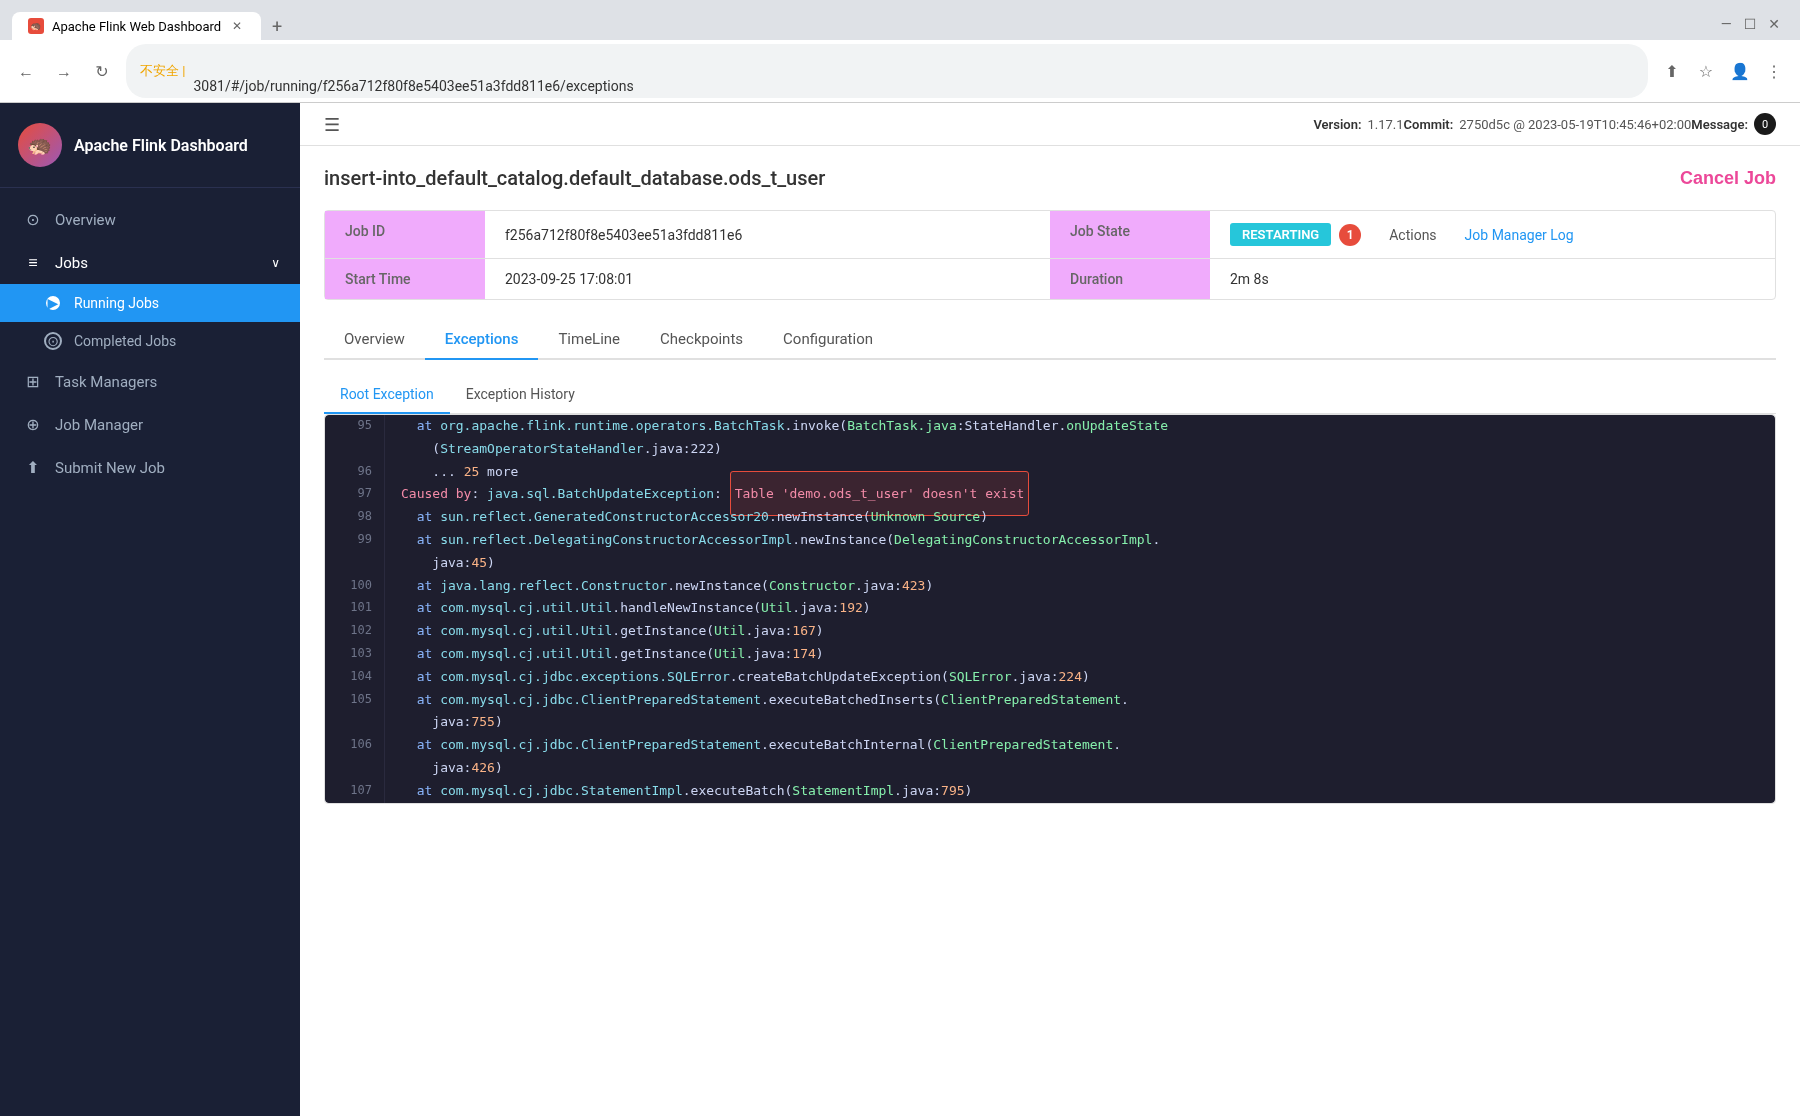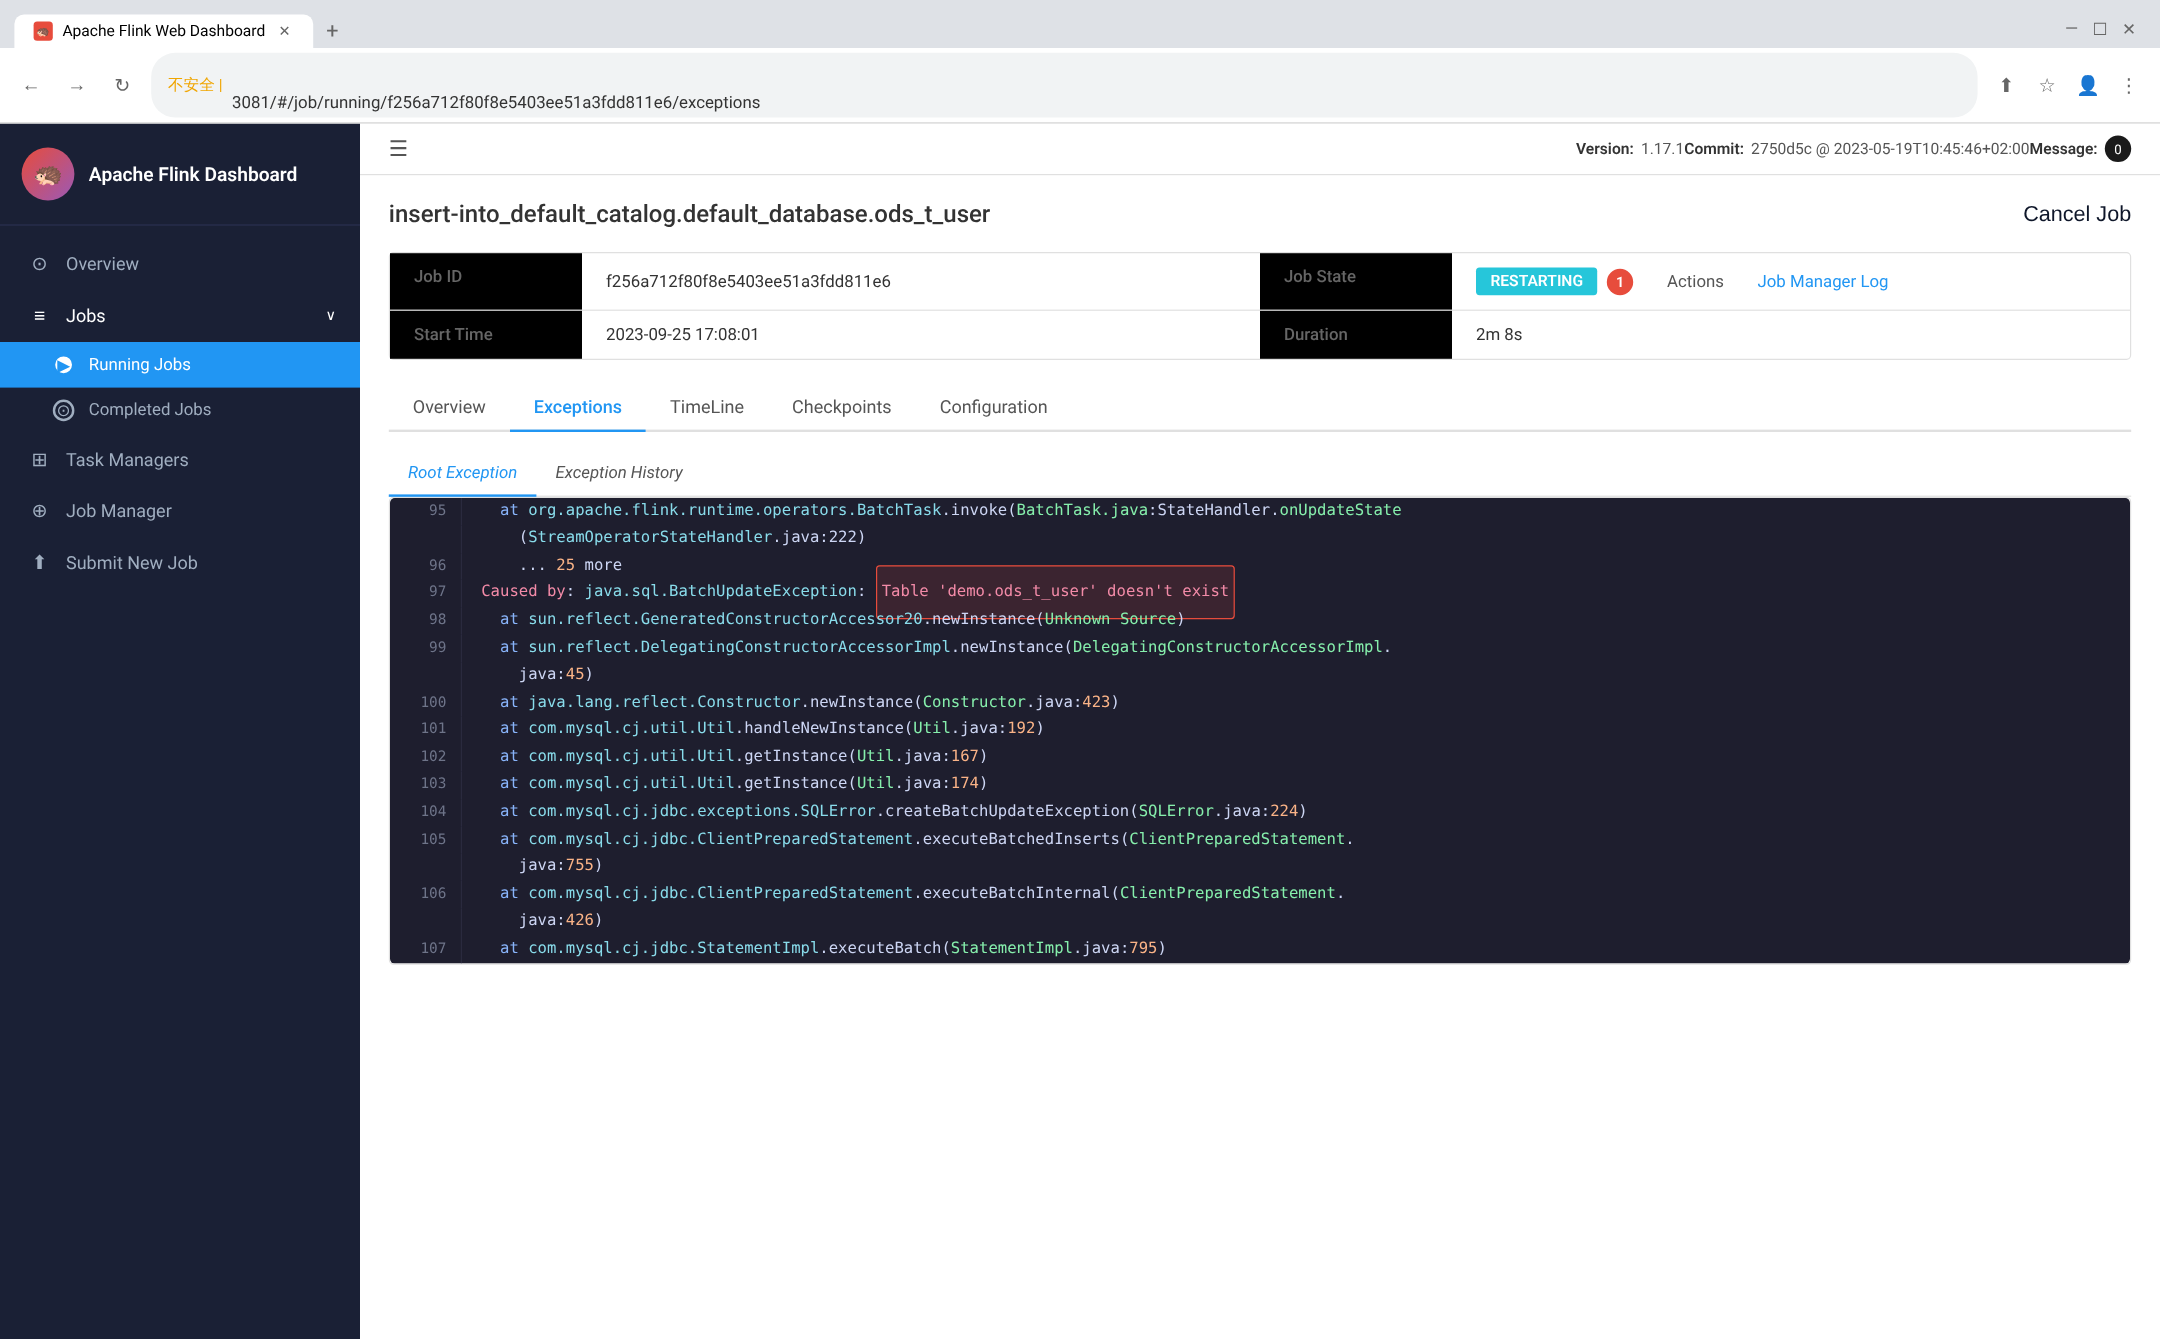--- a/index.html
+++ b/index.html
@@ -50,41 +50,41 @@
     .menu-toggle { font-size: 18px; cursor: pointer; color: #555; }
     .top-bar-info { display: flex; margin-left: auto; align-items: center; font-size: 13px; color: #555; }
     .info-item { display: flex; gap: 6px; }
     .info-label { font-weight: 600; color: #333; }
     .message-badge { background: #1a1a1a; color: #fff; border-radius: 50%; width: 22px; height: 22px; display: flex; align-items: center; justify-content: center; font-size: 11px; }
 
     
     .job-detail { flex: 1; overflow-y: auto; padding: 20px 24px; }
     .job-header { display: flex; align-items: center; justify-content: space-between; margin-bottom: 20px; }
     .job-title { font-size: 20px; font-weight: 500; color: #333; }
-    .cancel-job-btn { color: #0f172a; font-size: 18px; font-weight: 400; cursor: pointer; background: none; border: none; }
+    .cancel-job-btn { color: #ec4899; font-size: 18px; font-weight: 700; cursor: pointer; background: none; border: none; }
 
     
     .job-info-table { border: 1px solid #e0e0e0; border-radius: 4px; margin-bottom: 20px; }
     .job-info-row { display: flex; border-bottom: 1px solid #e0e0e0; }
     .job-info-row:last-child { border-bottom: none; }
     .job-info-cell { padding: 12px 20px; flex: 1; }
-    .job-info-cell.label { color: #666; font-size: 14px; font-weight: 500; max-width: 160px; background: #000000; }
+    .job-info-cell.label { color: #666; font-size: 14px; font-weight: 500; max-width: 160px; background: #f0abfc; }
     .job-info-cell.value { font-size: 14px; color: #333; display: flex; align-items: center; gap: 8px; }
     .state-badge { background: #26c6da; color: #fff; padding: 4px 12px; border-radius: 3px; font-size: 13px; font-weight: 600; }
     .state-count { background: #e74c3c; color: #fff; border-radius: 50%; width: 22px; height: 22px; display: flex; align-items: center; justify-content: center; font-size: 12px; font-weight: 600; }
     .job-manager-log { color: #2196f3; font-size: 14px; cursor: pointer; margin-left: 20px; }
 
     
     .tabs-bar { display: flex; border-bottom: 2px solid #e0e0e0; margin-bottom: 16px; }
     .tab-item { padding: 10px 20px; font-size: 15px; cursor: pointer; color: #555; border-bottom: 2px solid transparent; margin-bottom: -2px; }
     .tab-item.active { color: #2196f3; border-bottom-color: #2196f3; font-weight: 500; }
 
     
     .exception-tabs { display: flex; border-bottom: 1px solid #e0e0e0; margin-bottom: 0; }
-    .exc-tab { padding: 10px 16px; font-size: 14px; cursor: pointer; color: #555; border-bottom: 2px solid transparent; margin-bottom: -1px; font-style: italic; }
+    .exc-tab { padding: 10px 16px; font-size: 14px; cursor: pointer; color: #555; border-bottom: 2px solid transparent; margin-bottom: -1px; }
     .exc-tab.active { color: #2196f3; border-bottom-color: #2196f3; }
 
     
     .code-block { background: #1e1e2e; color: #cdd6f4; font-family: 'Consolas', 'Monaco', monospace; font-size: 13px; padding: 0; overflow-x: auto; border-radius: 4px; margin-top: 0; line-height: 1.6; }
     .code-line { display: flex; min-height: 22px; }
     .line-num { min-width: 60px; padding: 1px 12px; text-align: right; color: #6e7489; border-right: 1px solid #2a2a3e; user-select: none; font-size: 12px; }
     .line-content { padding: 1px 16px; white-space: pre; color: #cdd6f4; }
     .line-content .kw { color: #89b4fa; }
     .line-content .cls { color: #89dceb; }
     .line-content .err { color: #f38ba8; }

